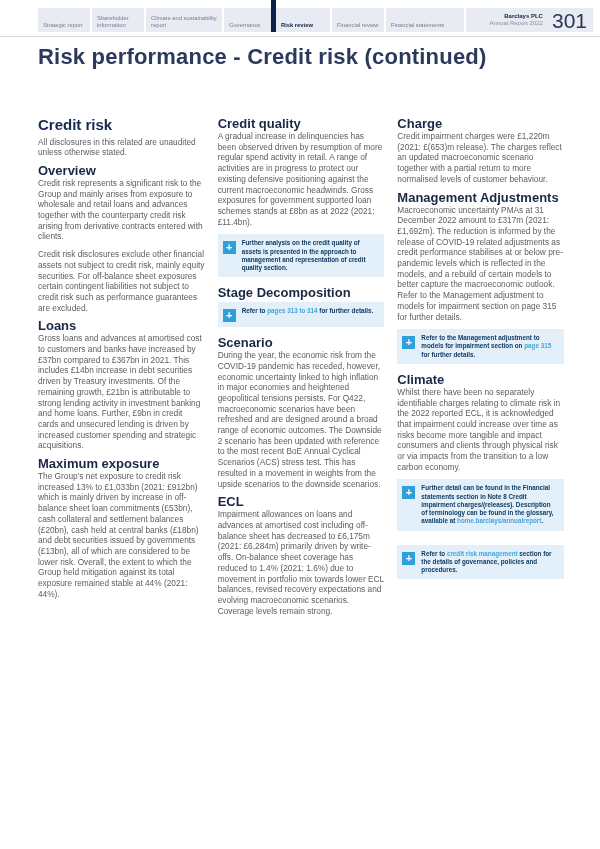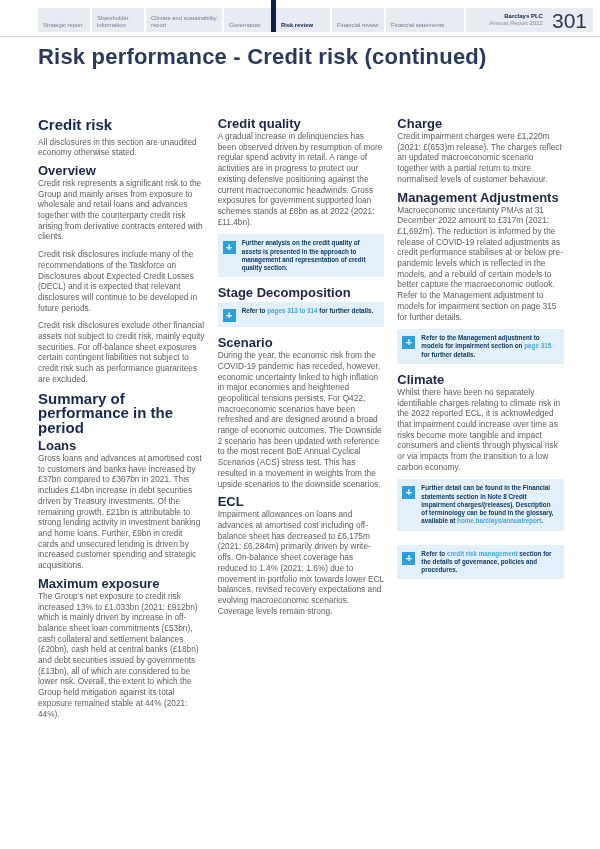--- a/index.html
+++ b/index.html
@@ -89,26 +89,24 @@
     </div>
   </header>
 
   <div class="header-rule"></div>
 
   <h1 class="title">Risk performance - Credit risk (continued)</h1>
 
   <main class="content">
     <section class="col">
         <div class="h-lg">Credit risk</div>
-        <div class="para">All disclosures in this section are unaudited economy otherwise stated.</div>
+        <div class="para">All disclosures in this related are unaudited unless otherwise stated.</div>
         <div class="h-md">Overview</div>
         <div class="para">Credit risk represents a significant risk to the Group and mainly arises from exposure to wholesale and retail loans and advances together with the counterparty credit risk arising from derivative contracts entered with clients.</div>
-        <div class="para">Credit risk disclosures include many of the recommendations of the Taskforce on Disclosures about Expected Credit Losses (DECL) and it is expected that relevant disclosures will continue to be developed in future periods.</div>
         <div class="para">Credit risk disclosures exclude other financial assets not subject to credit risk, mainly equity securities. For off-balance sheet exposures certain contingent liabilities not subject to credit risk such as performance guarantees are excluded.</div>
-        <div class="h-lg">Summary of performance in the period</div>
         <div class="h-md">Loans</div>
         <div class="para">Gross loans and advances at amortised cost to customers and banks have increased by £37bn compared to £367bn in 2021. This includes £14bn increase in debt securities driven by Treasury investments. Of the remaining growth, £21bn is attributable to strong lending activity in investment banking and home loans. Further, £9bn in credit cards and unsecured lending is driven by increased customer spending and strategic acquisitions.</div>
         <div class="h-md">Maximum exposure</div>
         <div class="para">The Group’s net exposure to credit risk increased 13% to £1,033bn (2021: £912bn) which is mainly driven by increase in off-balance sheet loan commitments (£53bn), cash collateral and settlement balances (£20bn), cash held at central banks (£18bn) and debt securities issued by governments (£13bn), all of which are considered to be lower risk. Overall, the extent to which the Group held mitigation against its total exposure remained stable at 44% (2021: 44%).</div>
       </section>
     <section class="col">
         <div class="h-md">Credit quality</div>
         <div class="para">A gradual increase in delinquencies has been observed driven by resumption of more regular spend activity in retail. A range of activities are in progress to protect our existing defensive positioning against the current macroeconomic headwinds. Gross exposures for government supported loan schemes stands at £8bn as at 2022 (2021: £11.4bn).</div>
         <div class="callout">
           <span class="plus-icon">+</span>

